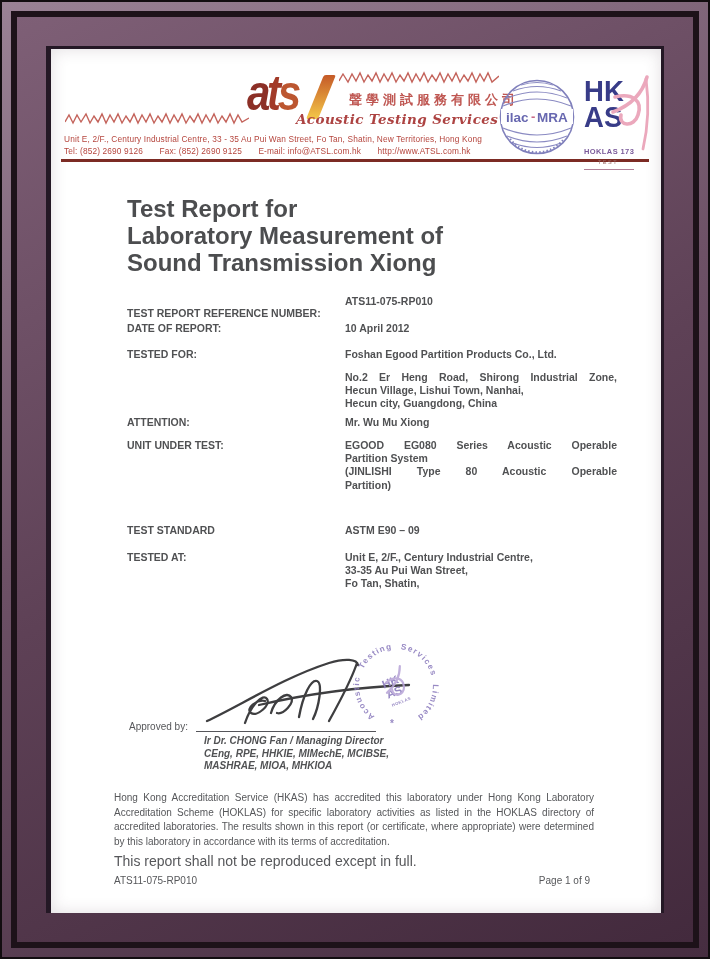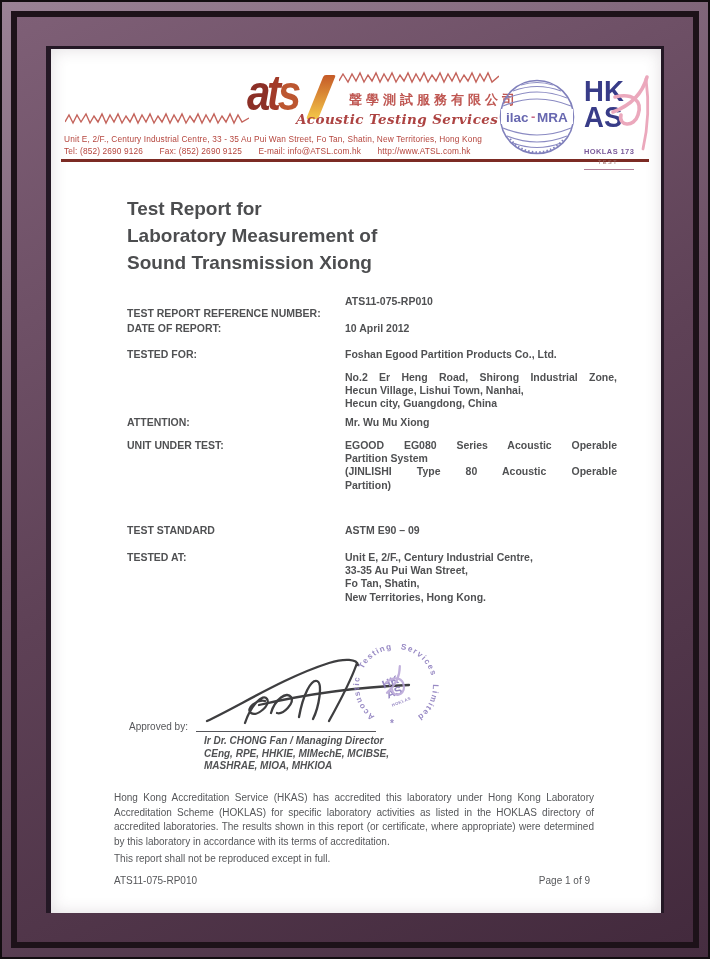--- a/index.html
+++ b/index.html
@@ -25,34 +25,34 @@
     font-weight:bold;font-size:13.5px;letter-spacing:.4px;color:#ad4342;white-space:nowrap;}
   .addr{position:absolute;left:13px;color:#b5453d;font-size:8.3px;white-space:nowrap;letter-spacing:.15px;}
   .addr span{margin-right:14px;}
   .rule{position:absolute;left:10px;top:110px;width:588px;height:3.2px;background:#7c2b24;}
   .hkas-letters{position:absolute;left:0;top:0;font-weight:bold;font-size:27px;line-height:24px;
     letter-spacing:0;color:#383c88;transform:scale(1.02,1.12);transform-origin:left top;}
   .hoklas{position:absolute;left:0;top:70px;font-size:7.5px;font-weight:bold;color:#7a5a9a;
     letter-spacing:.4px;border-bottom:1px solid #b08098;padding-bottom:13px;white-space:nowrap;}
   .hoklas-sub{position:absolute;left:14px;top:82px;font-size:5.5px;color:#9a6a66;letter-spacing:1.5px;}
   
-  .title{position:absolute;left:76px;top:146px;font-size:19px;font-weight:bold;color:#4c4d4f;line-height:27px;}
+  .title{position:absolute;left:76px;top:146px;font-size:24px;font-weight:bold;color:#4c4d4f;line-height:27px;}
   .title div{white-space:nowrap;}
   .lbl{position:absolute;left:76px;font-size:10.5px;font-weight:bold;color:#505153;white-space:nowrap;}
   .val{position:absolute;left:294px;width:272px;font-size:10.5px;font-weight:bold;color:#505153;}
   .vline{line-height:13.2px;}
   .stretch{text-align:justify;text-align-last:justify;}
   
   .apr-lbl{position:absolute;left:78px;top:672px;font-size:10px;color:#56575a;}
   .sig-line{position:absolute;left:145px;top:682px;width:180px;border-top:1.4px solid #55555a;}
   .apr-name{position:absolute;left:153px;top:686px;font-size:10px;font-weight:bold;color:#515254;line-height:12.6px;font-style:italic;}
   
   .foot-par{position:absolute;left:63px;top:742px;width:480px;font-size:10px;line-height:14.6px;
     color:#56575a;text-align:justify;}
-  .foot-note{position:absolute;left:63px;top:804px;font-size:10px;color:#56575a;}
+  .foot-note{position:absolute;left:63px;top:804px;font-size:14px;color:#56575a;}
   .foot-row{position:absolute;left:63px;top:826px;width:476px;display:flex;justify-content:space-between;
     font-size:10px;color:#56575a;}
 </style>
 </head>
 <body>
 
 <div class="scene">
   <div class="f1"></div>
   <div class="f2"></div>
   <div class="f3"></div>
@@ -148,21 +148,20 @@
     </div>
 
     <div class="lbl" style="top:475px">TEST STANDARD</div>
     <div class="val" style="top:475px">ASTM E90 – 09</div>
 
     <div class="lbl" style="top:502px">TESTED AT:</div>
     <div class="val" style="top:502px">
       <div class="vline">Unit E, 2/F., Century Industrial Centre,</div>
       <div class="vline">33-35 Au Pui Wan Street,</div>
       <div class="vline">Fo Tan, Shatin,</div>
-      <div class="vline">New Territories, Hong Kong.</div>
     </div>
 
     <svg class="abs" style="left:150px;top:598px" width="215" height="88" viewBox="0 0 215 88">
       <g fill="none" stroke="#3e3e40" stroke-width="2.3" stroke-linecap="round">
         <path d="M6,74 C40,58 84,30 128,16 C144,11 156,12 157,18"></path>
         <path d="M156,16 C150,34 138,56 128,74"></path>
         <path d="M44,76 C50,58 62,46 66,52 C70,58 56,70 50,66 C44,62 56,52 64,54"></path>
         <path d="M70,66 C74,52 86,44 90,50 C94,56 82,68 76,66"></path>
         <path d="M98,70 C102,48 110,32 116,34 C122,36 118,60 112,72"></path>
         <path d="M58,58 C110,46 160,40 208,38"></path>

